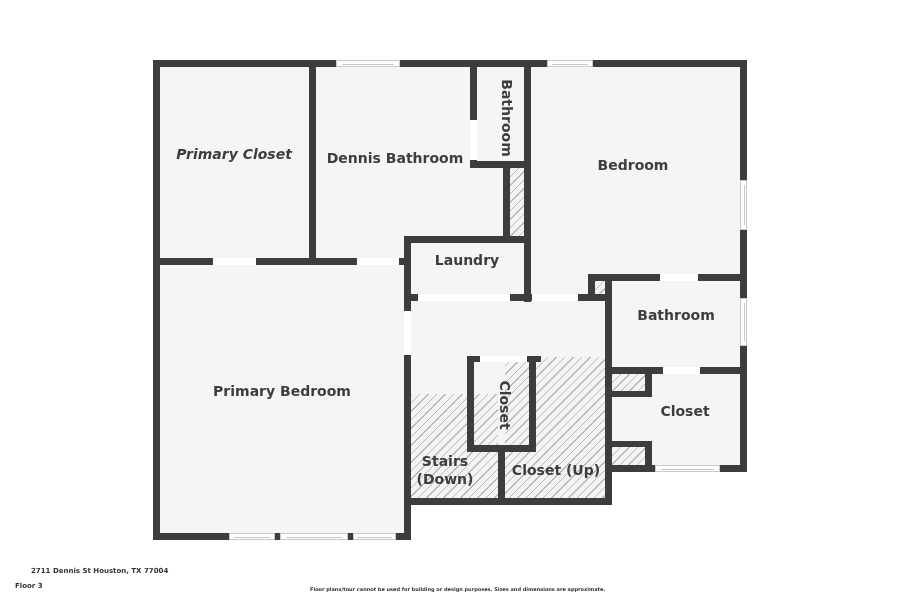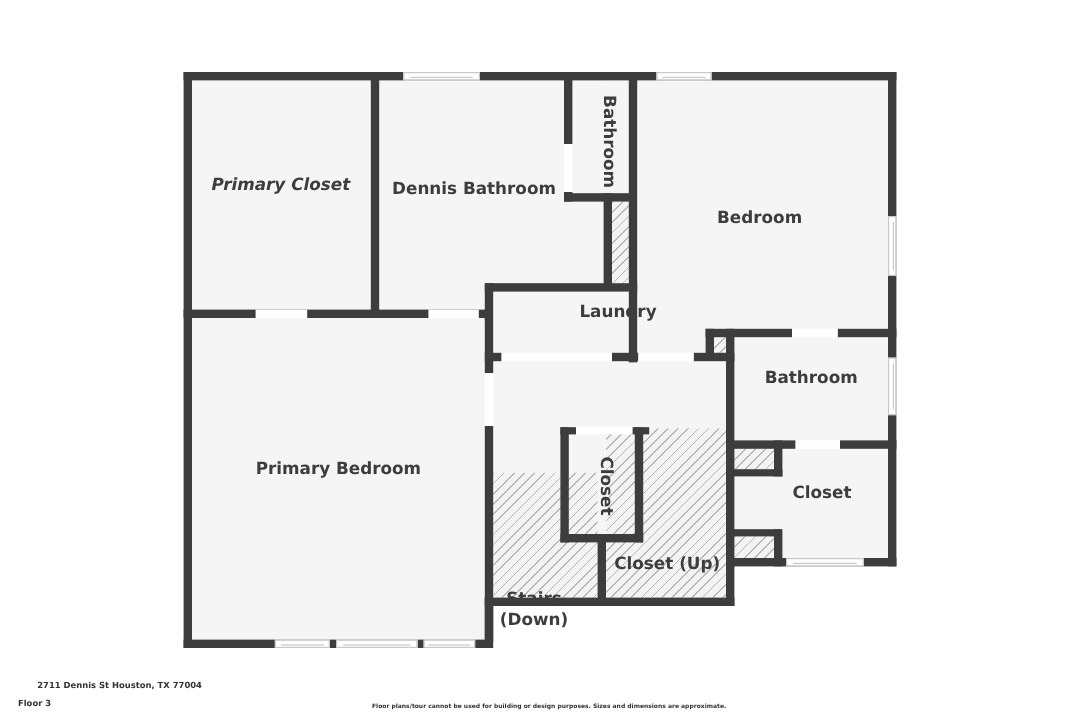--- a/index.html
+++ b/index.html
@@ -95,26 +95,26 @@
   <div class="door" style="left:418px;top:294px;width:92px;height:7px;"></div>
   <div class="door" style="left:532px;top:294px;width:46px;height:7px;"></div>
   <div class="door" style="left:404px;top:311px;width:7px;height:44px;"></div>
   <div class="door" style="left:660px;top:274px;width:38px;height:7px;"></div>
   <div class="door" style="left:663px;top:367px;width:37px;height:7px;"></div>
   <div class="door" style="left:480px;top:356px;width:47px;height:6px;"></div>
 
   <div class="label" style="left:234px;top:154px;font-style:italic;">Primary Closet</div>
   <div class="label" style="left:395px;top:158px;">Dennis Bathroom</div>
   <div class="label vert" style="left:507px;top:118px;">Bathroom</div>
-  <div class="label" style="left:633px;top:182px;">Bedroom</div>
-  <div class="label" style="left:467px;top:260px;margin-left:48px;">Laundry</div>
+  <div class="label" style="left:633px;top:165px;">Bedroom</div>
+  <div class="label" style="left:467px;top:260px;">Laundry</div>
   <div class="label" style="left:282px;top:391px;">Primary Bedroom</div>
   <div class="label" style="left:676px;top:315px;">Bathroom</div>
   <div class="label vert" style="left:505px;top:405px;">Closet</div>
   <div class="label" style="left:685px;top:411px;">Closet</div>
-  <div class="label" style="left:445px;top:470px;white-space:pre-line;margin-top:38px;">Stairs
+  <div class="label" style="left:445px;top:470px;white-space:pre-line;">Stairs
 (Down)</div>
   <div class="label" style="left:556px;top:470px;">Closet (Up)</div>
 </div>
 
 <div class="foot" style="left:31px;top:567px;">2711 Dennis St Houston, TX 77004</div>
 <div class="foot" style="left:15px;top:582px;text-align:center;">Floor 3</div>
 <div class="foot small" style="left:310px;top:586px;">Floor plans/tour cannot be used for building or design purposes. Sizes and dimensions are approximate.</div>
 
 </body></html>

